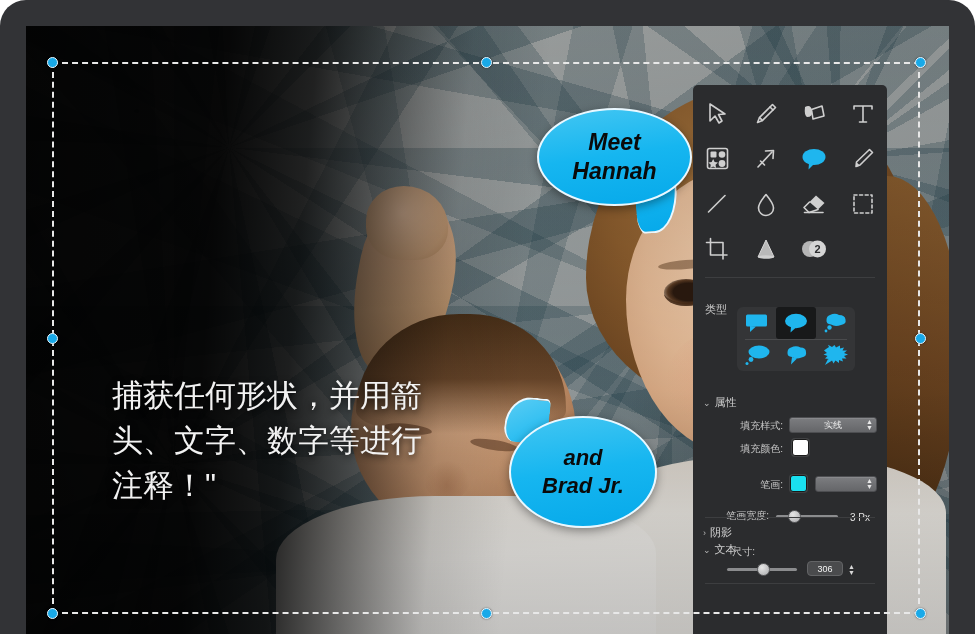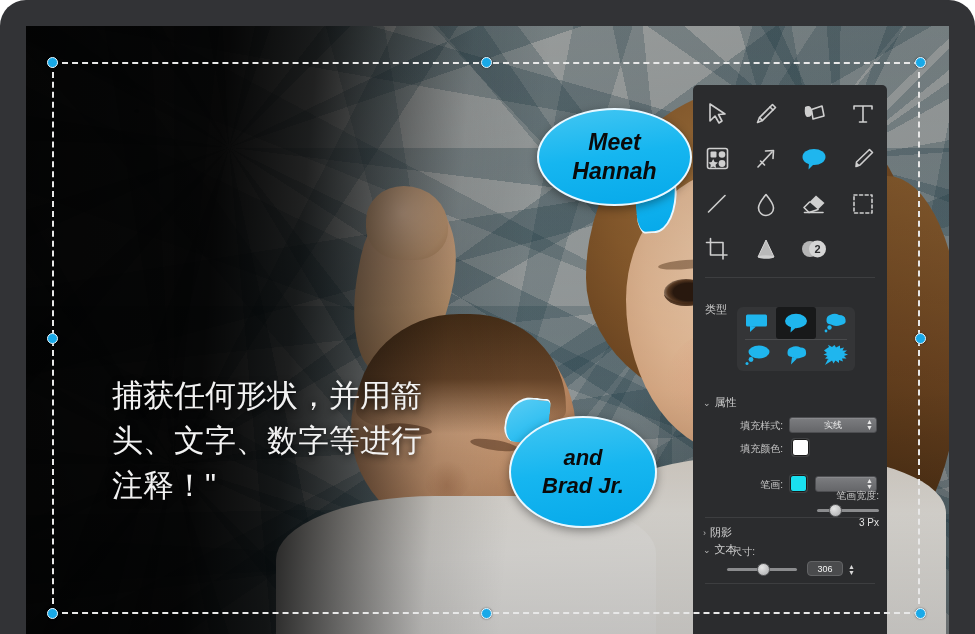--- a/index.html
+++ b/index.html
@@ -297,21 +297,21 @@
   .prop-row {
     position: absolute;
     display: flex; align-items: flex-end;
     font-size: 10px; color: #c6c6c6;
   }
   .prop-label { text-align: right; }
 
   #row-fillstyle { left: 28px; top: 332px; width: 158px; }
   #row-fillcolor { left: 28px; top: 354px; width: 158px; }
   #row-stroke    { left: 28px; top: 390px; width: 158px; }
-  #row-strokew   { left: 20px; top: 404px; width: 166px; flex-direction: column; }
+  #row-strokew   { left: 20px; top: 424px; width: 166px; }
   #row-size      { left: 28px; top: 476px; width: 166px; }
 
   .mac-select {
     height: 16px; border-radius: 3px;
     background: linear-gradient(#7c7d80, #656669);
     border: 1px solid #4d4e51;
     color: #f0f0f0; font-size: 9px;
     display: flex; align-items: center; justify-content: center;
     position: relative;
     box-shadow: 0 1px 0 rgba(255,255,255,.10) inset;

